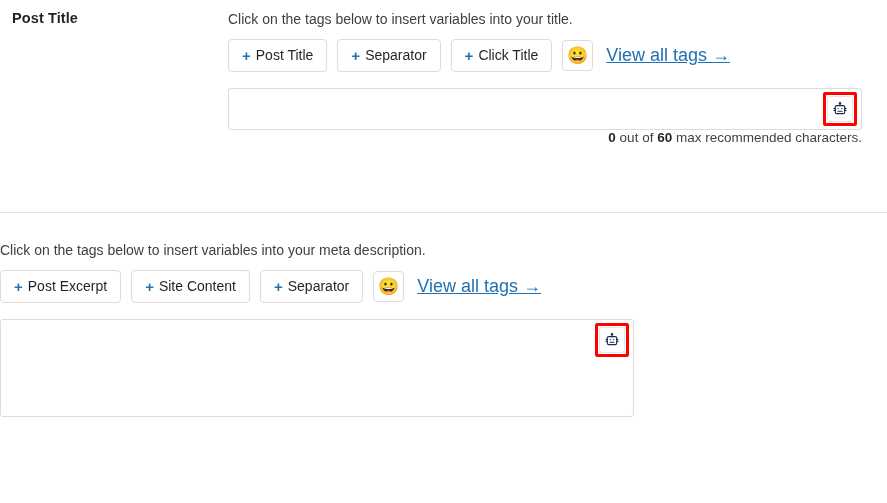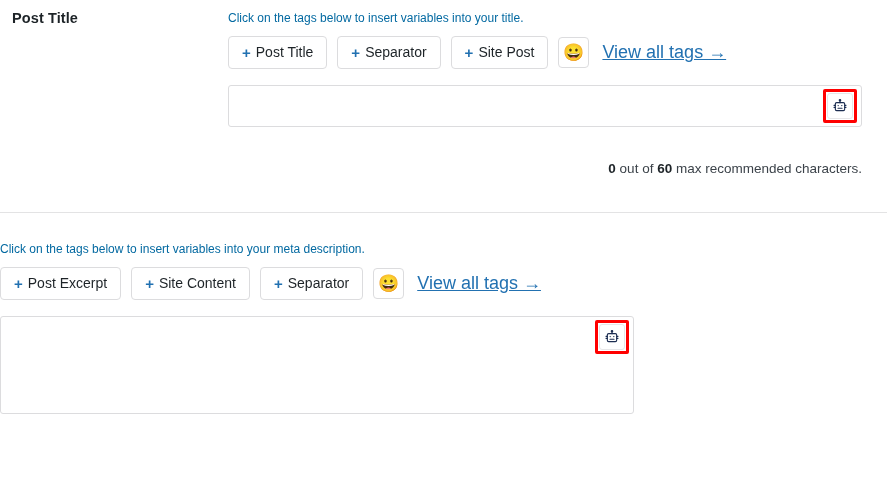--- a/index.html
+++ b/index.html
@@ -41,22 +41,22 @@
     letter-spacing: 0.1px;
     white-space: nowrap;
   }
   .section-body {
     flex: 1 1 auto;
     padding-right: 25px;
     padding-top: 10px;
   }
 
   .hint-text {
-    font-size: 12px;
-    color: #0369a1;
+    font-size: 14px;
+    color: #404040;
     margin: 0 0 10px 0;
     line-height: 1.35;
   }
 
   
   .tag-row {
     display: flex;
     align-items: center;
     gap: 10px;
     margin-bottom: 16px;
@@ -193,21 +193,21 @@
         <button class="tag-button">
           <span class="tag-plus">+</span>
           <span>Post Title</span>
         </button>
         <button class="tag-button">
           <span class="tag-plus">+</span>
           <span>Separator</span>
         </button>
         <button class="tag-button">
           <span class="tag-plus">+</span>
-          <span>Site Post</span>
+          <span>Click Title</span>
         </button>
         <button class="emoji-button">
           <span>😀</span>
         </button>
         <a class="view-all-link">View all tags →</a>
       </div>
 
       <div class="field-wrap">
         <input class="text-input" type="text" value="" placeholder="" style="">
         <button class="ai-button in-input">
@@ -217,21 +217,21 @@
             <circle cx="12" cy="3.4" r="1.1" fill="#1d2e52"></circle>
             <path d="M5 11 H3 M5 14 H3 M19 11 H21 M19 14 H21"></path>
             <circle cx="9.3" cy="11.4" r="1.05" fill="#1d2e52" stroke="none"></circle>
             <circle cx="14.7" cy="11.4" r="1.05" fill="#1d2e52" stroke="none"></circle>
             <path d="M9 15.3 H15"></path>
           </svg>
         </button>
         <span class="ai-highlight" style="right:5px; top:4px; width:34px; height:34px;"></span>
       </div>
 
-      <div class="counter" style="margin-top:34px;">
+      <div class="counter" style="">
         <b>0</b><span> out of </span><b>60</b><span> max recommended characters.</span>
       </div>
 
     </div>
   </div>
 
   <hr class="divider">
 
   <div class="section" style="height:280px;">
     <div class="section-body" style="padding-top:28px;">

